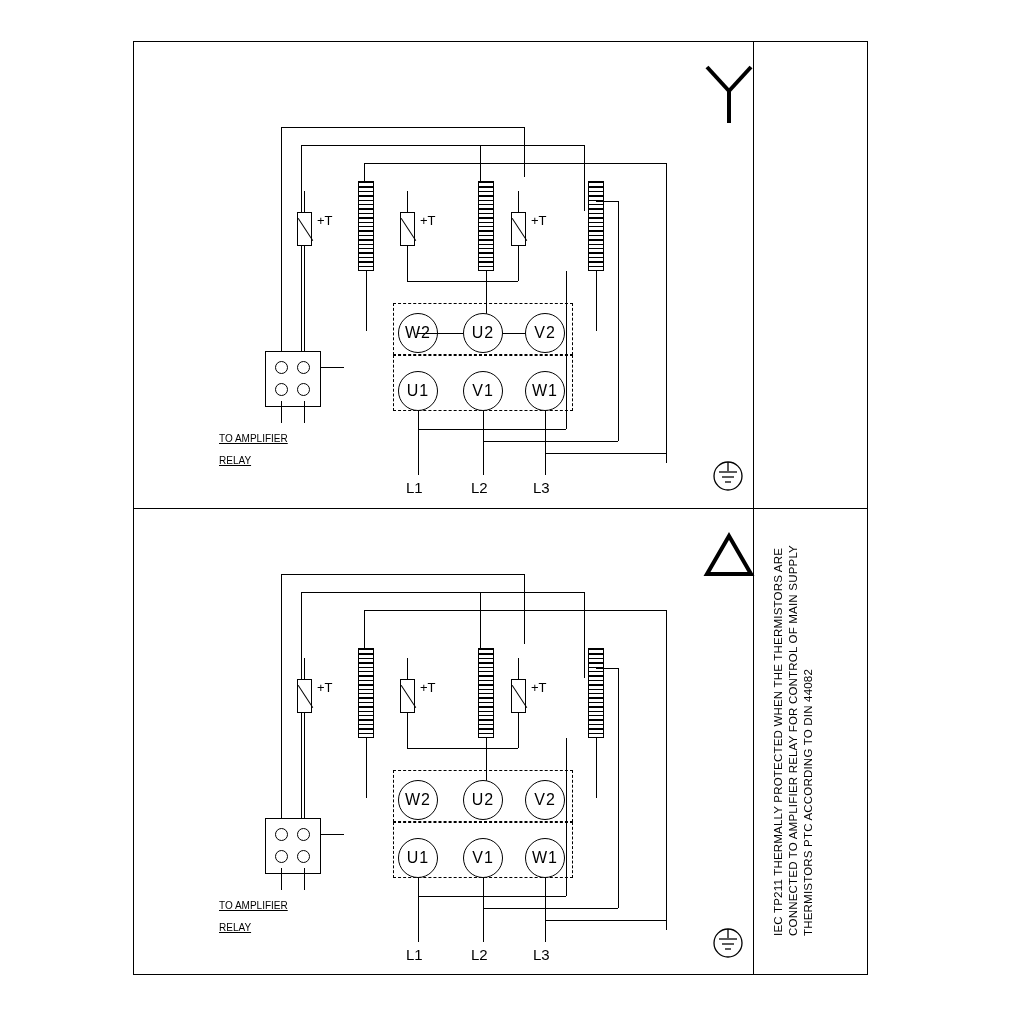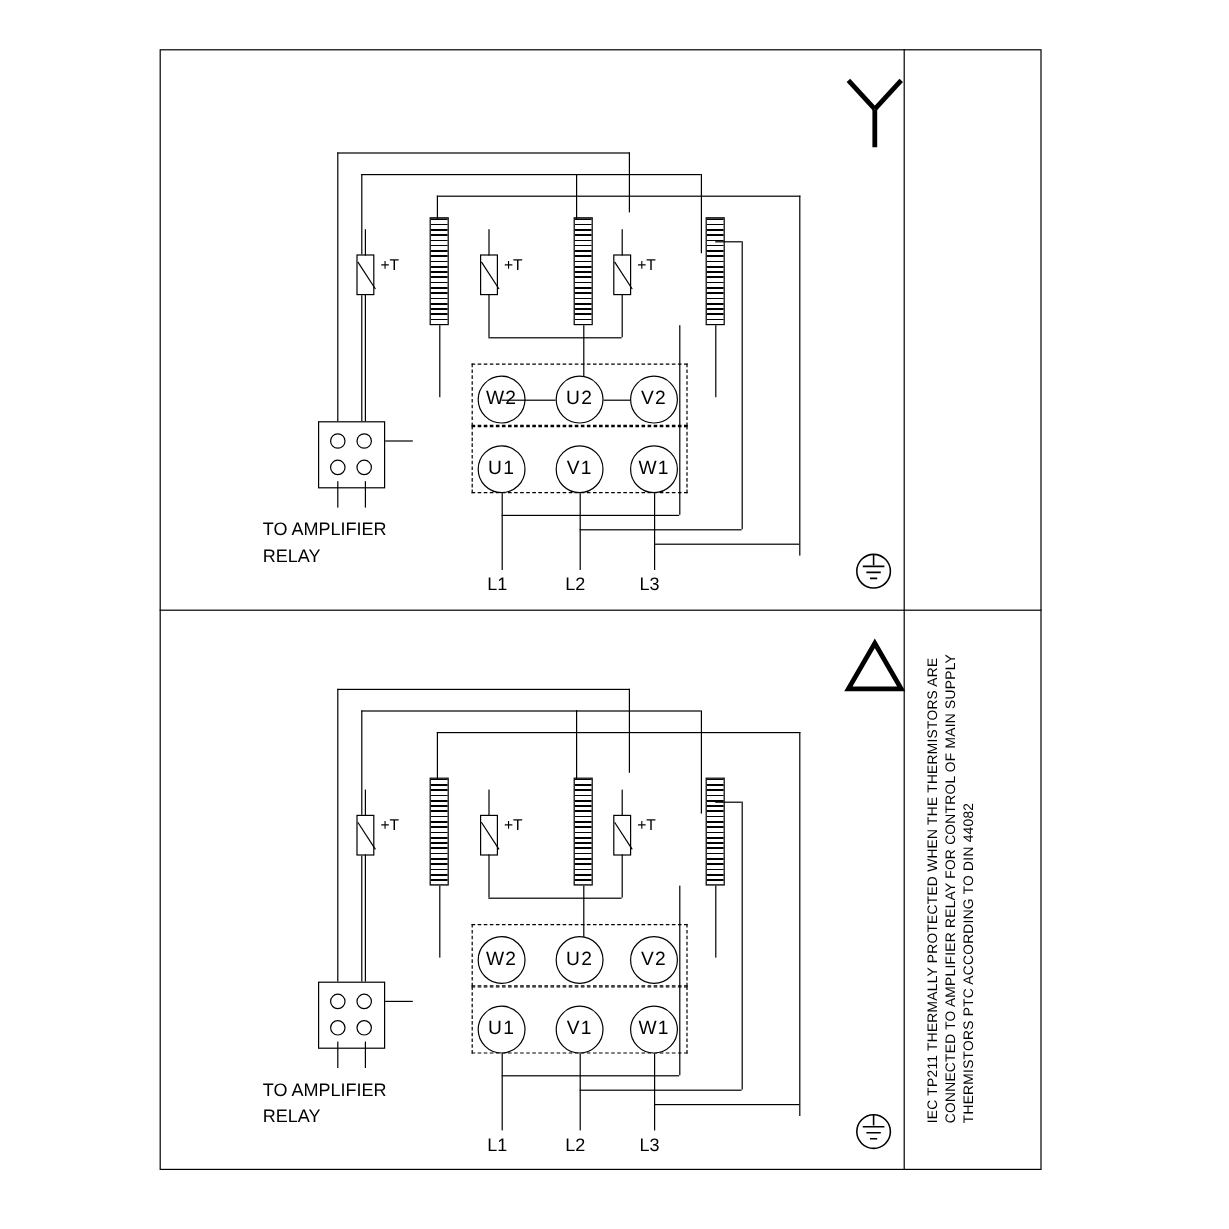--- a/index.html
+++ b/index.html
@@ -149,22 +149,23 @@
   }
   .connector .hole {
     position: absolute;
     width: 13px; height: 13px;
     border: 1.3px solid #000;
     border-radius: 50%;
     box-sizing: border-box;
   }
   .label {
     position: absolute;
-    font-size: 15px;
+    font-size: 10px;
     white-space: nowrap;
+    text-decoration: underline;
   }
   .phase-label {
     position: absolute;
     font-size: 15px;
   }
   
   .sym { position: absolute; }
   
   .earth {
     position: absolute;

